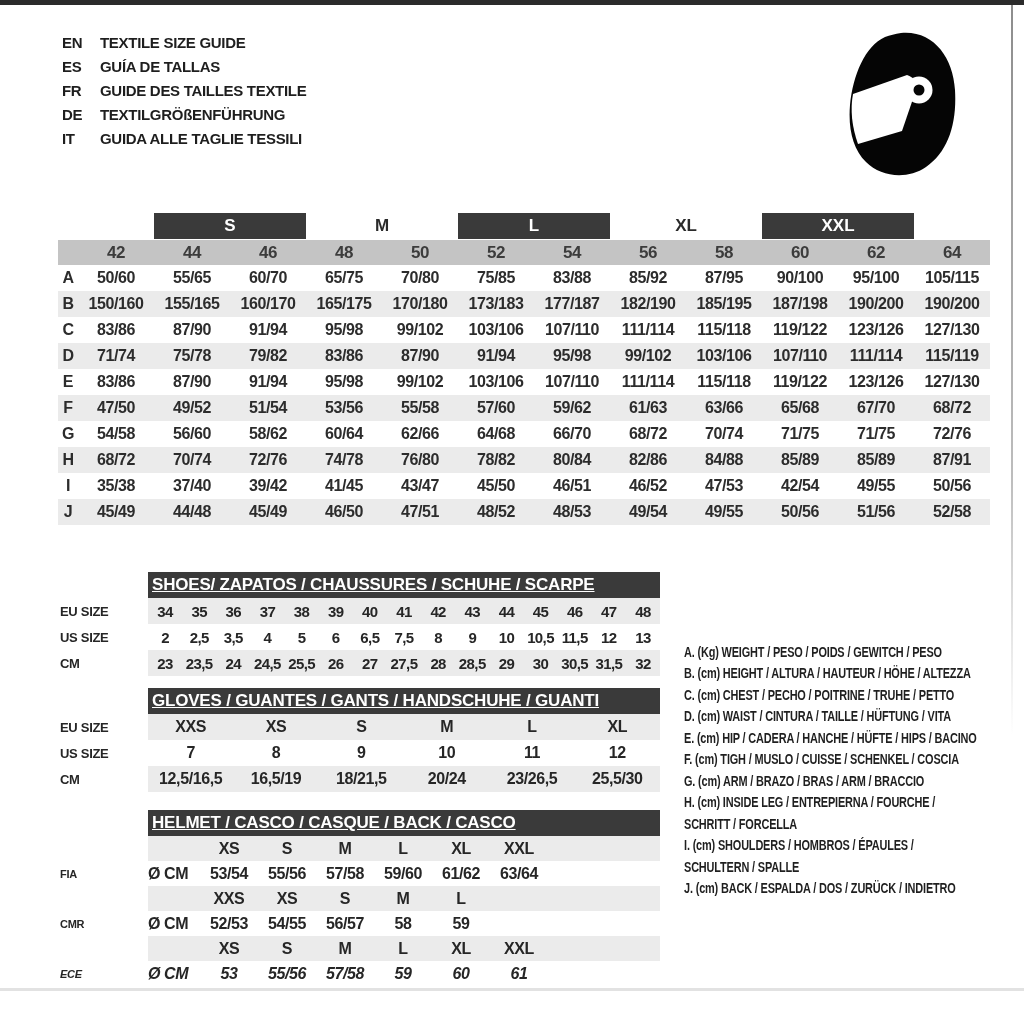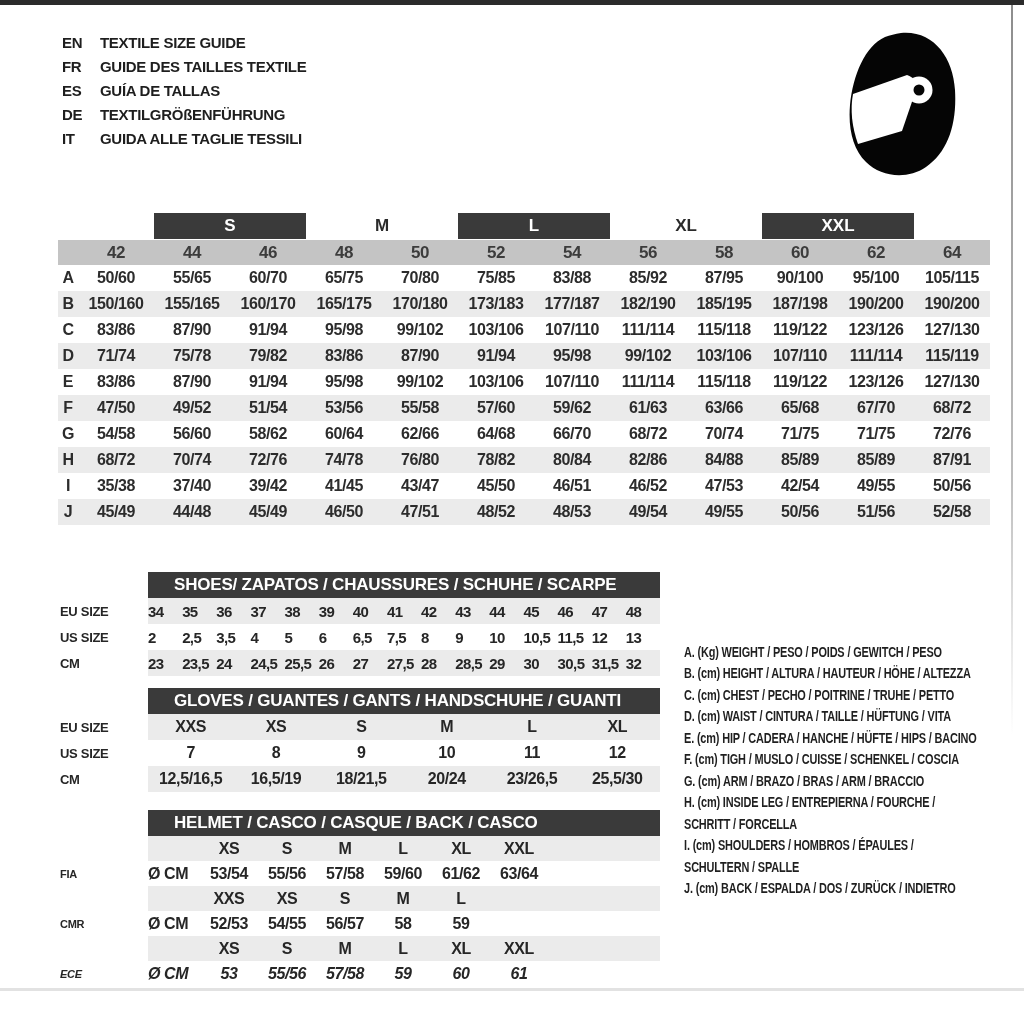--- a/index.html
+++ b/index.html
@@ -30,23 +30,23 @@
   .num-spacer{width:20px;}
   .num-cells{flex:1;display:grid;grid-template-columns:repeat(12,1fr);}
   .ncell{display:flex;align-items:center;justify-content:center;font-size:17px;color:#3c3c3c;letter-spacing:-0.4px;}
   .mrows .trow{display:grid;grid-template-columns:20px repeat(12,1fr);height:26px;align-items:center;
                text-align:center;font-size:16px;letter-spacing:-0.4px;color:#2c2c2c;}
   .mrows .trow:nth-child(even){background:#ebebeb;}
   .cell{white-space:nowrap;}
 
   
   .bar{position:absolute;left:148px;width:512px;height:26px;background:#3a3a3a;color:#fff;
-       display:flex;align-items:center;padding-left:26px;box-sizing:border-box;font-size:17px;letter-spacing:-0.2px;}
+       display:flex;align-items:center;padding-left:4px;box-sizing:border-box;font-size:17px;letter-spacing:-0.2px;text-decoration:underline;}
   .srow{position:absolute;left:148px;width:512px;height:26px;display:grid;grid-template-columns:repeat(15,1fr);
-        align-items:center;font-size:15px;letter-spacing:-0.6px;white-space:nowrap;}
+        align-items:center;text-align:center;font-size:15px;letter-spacing:-0.6px;white-space:nowrap;}
   .grow{position:absolute;left:148px;width:512px;height:26px;display:grid;grid-template-columns:repeat(6,1fr);
         align-items:center;text-align:center;font-size:16px;letter-spacing:-0.4px;white-space:nowrap;}
   .stripe{background:#ebebeb;}
   .hrow{position:absolute;left:148px;width:512px;height:25px;display:flex;align-items:center;}
   .hcm{width:52px;font-size:16px;letter-spacing:-0.4px;}
   .hsizes{display:grid;grid-template-columns:repeat(6,58px);text-align:center;font-size:16px;letter-spacing:-0.4px;white-space:nowrap;}
 
   .side-labels{position:absolute;left:60px;}
   .side-label{height:26px;display:flex;align-items:center;font-size:13px;letter-spacing:-0.3px;}
   .std-label{position:absolute;left:60px;height:25px;display:flex;align-items:center;font-size:11px;letter-spacing:-0.3px;}
@@ -70,26 +70,26 @@
   <div class="rightline"></div>
   <div class="bottomline"></div>
 
   <div class="langs">
 
   <div class="lang">
       <span class="code">EN</span>
       <span class="title">TEXTILE SIZE GUIDE</span>
     </div>
       <div class="lang">
+      <span class="code">ES</span>
+      <span class="title">GUÍA DE TALLAS</span>
+    </div>
+      <div class="lang">
       <span class="code">FR</span>
       <span class="title">GUIDE DES TAILLES TEXTILE</span>
-    </div>
-      <div class="lang">
-      <span class="code">ES</span>
-      <span class="title">GUÍA DE TALLAS</span>
     </div>
       <div class="lang">
       <span class="code">DE</span>
       <span class="title">TEXTILGRÖßENFÜHRUNG</span>
     </div>
       <div class="lang">
       <span class="code">IT</span>
       <span class="title">GUIDA ALLE TAGLIE TESSILI</span>
     </div>
     </div>

